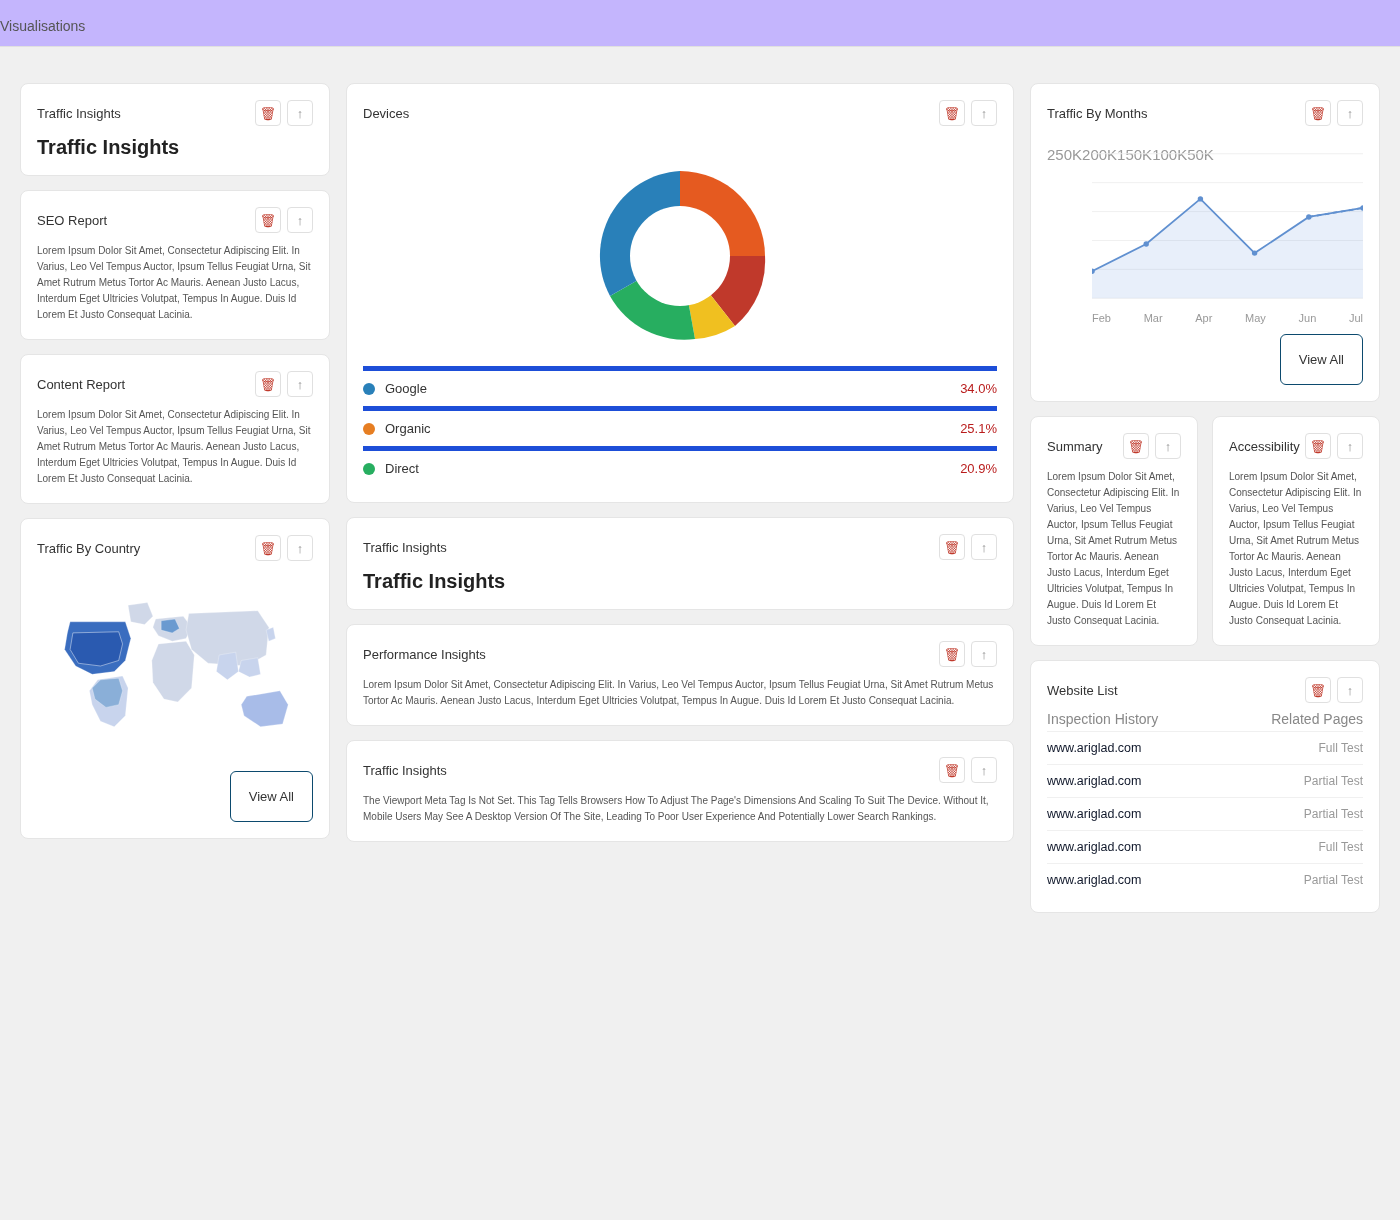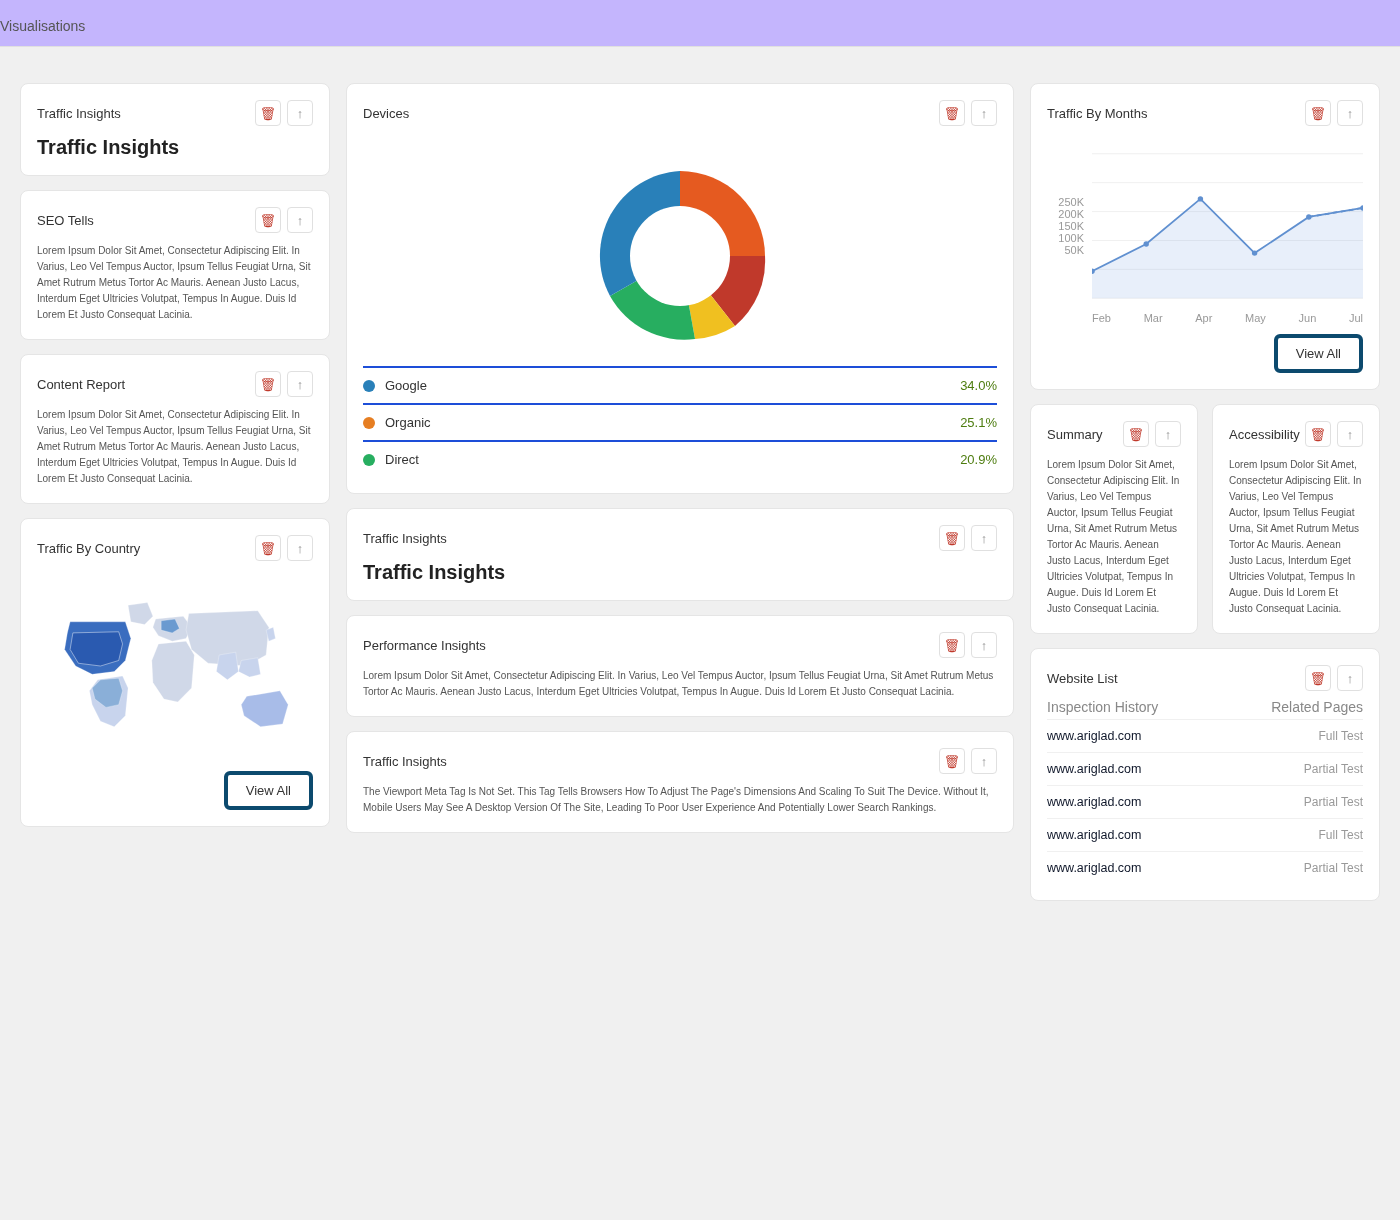--- a/index.html
+++ b/index.html
@@ -99,51 +99,50 @@
       display: flex;
       justify-content: center;
       align-items: center;
       padding: 20px 0 10px;
     }
     .legend-item {
       display: flex;
       align-items: center;
       justify-content: space-between;
       padding: 10px 0;
-      border-top: 2px solid #1d4ed8;
+      border-top: 5px solid #1d4ed8;
       font-size: 13px;
       color: #333;
     }
     .legend-dot {
       width: 12px;
       height: 12px;
       border-radius: 50%;
       margin-right: 10px;
       flex-shrink: 0;
     }
     .legend-left {
       display: flex;
       align-items: center;
     }
     .legend-pct {
-      color: #4d7c0f;
+      color: #b91c1c;
       font-size: 13px;
     }
 
     
     .chart-area {
       padding: 10px 0 0;
     }
     .y-labels {
       display: flex;
-      flex-direction: column;
-      justify-content: center;
+      justify-content: space-between;
       height: 160px;
       text-align: right;
-      font-size: 11px;
+      font-size: 15px;
       color: #999;
       padding-right: 8px;
       flex-shrink: 0;
       width: 45px;
     }
     .chart-row {
       display: flex;
       align-items: stretch;
     }
     .chart-svg-area {
@@ -156,23 +155,23 @@
       padding-top: 6px;
     }
     .x-label {
       font-size: 11px;
       color: #999;
       text-align: center;
     }
     .view-all-btn {
       display: block;
       margin: 10px 0 0 auto;
-      padding: 8px 18px;
+      padding: 17px 18px;
       background: #fff;
-      border: 4px solid #0c4a6e;
+      border: 1px solid #0c4a6e;
       border-radius: 6px;
       font-size: 13px;
       cursor: pointer;
       color: #333;
     }
 
     
     .map-container {
       width: 100%;
       height: 190px;
@@ -231,21 +230,21 @@
         <div class="card-actions">
           <button class="icon-btn delete">🗑</button>
           <button class="icon-btn">↑</button>
         </div>
       </div>
       <div class="traffic-insights-title">Traffic Insights</div>
     </div>
 
     <div class="card">
       <div class="card-header">
-        <span class="card-title">SEO Tells</span>
+        <span class="card-title">SEO Report</span>
         <div class="card-actions">
           <button class="icon-btn delete">🗑</button>
           <button class="icon-btn">↑</button>
         </div>
       </div>
       <p class="card-body-text">Lorem Ipsum Dolor Sit Amet, Consectetur Adipiscing Elit. In Varius, Leo Vel Tempus Auctor, Ipsum Tellus Feugiat Urna, Sit Amet Rutrum Metus Tortor Ac Mauris. Aenean Justo Lacus, Interdum Eget Ultricies Volutpat, Tempus In Augue. Duis Id Lorem Et Justo Consequat Lacinia.</p>
     </div>
 
     <div class="card">
       <div class="card-header">

